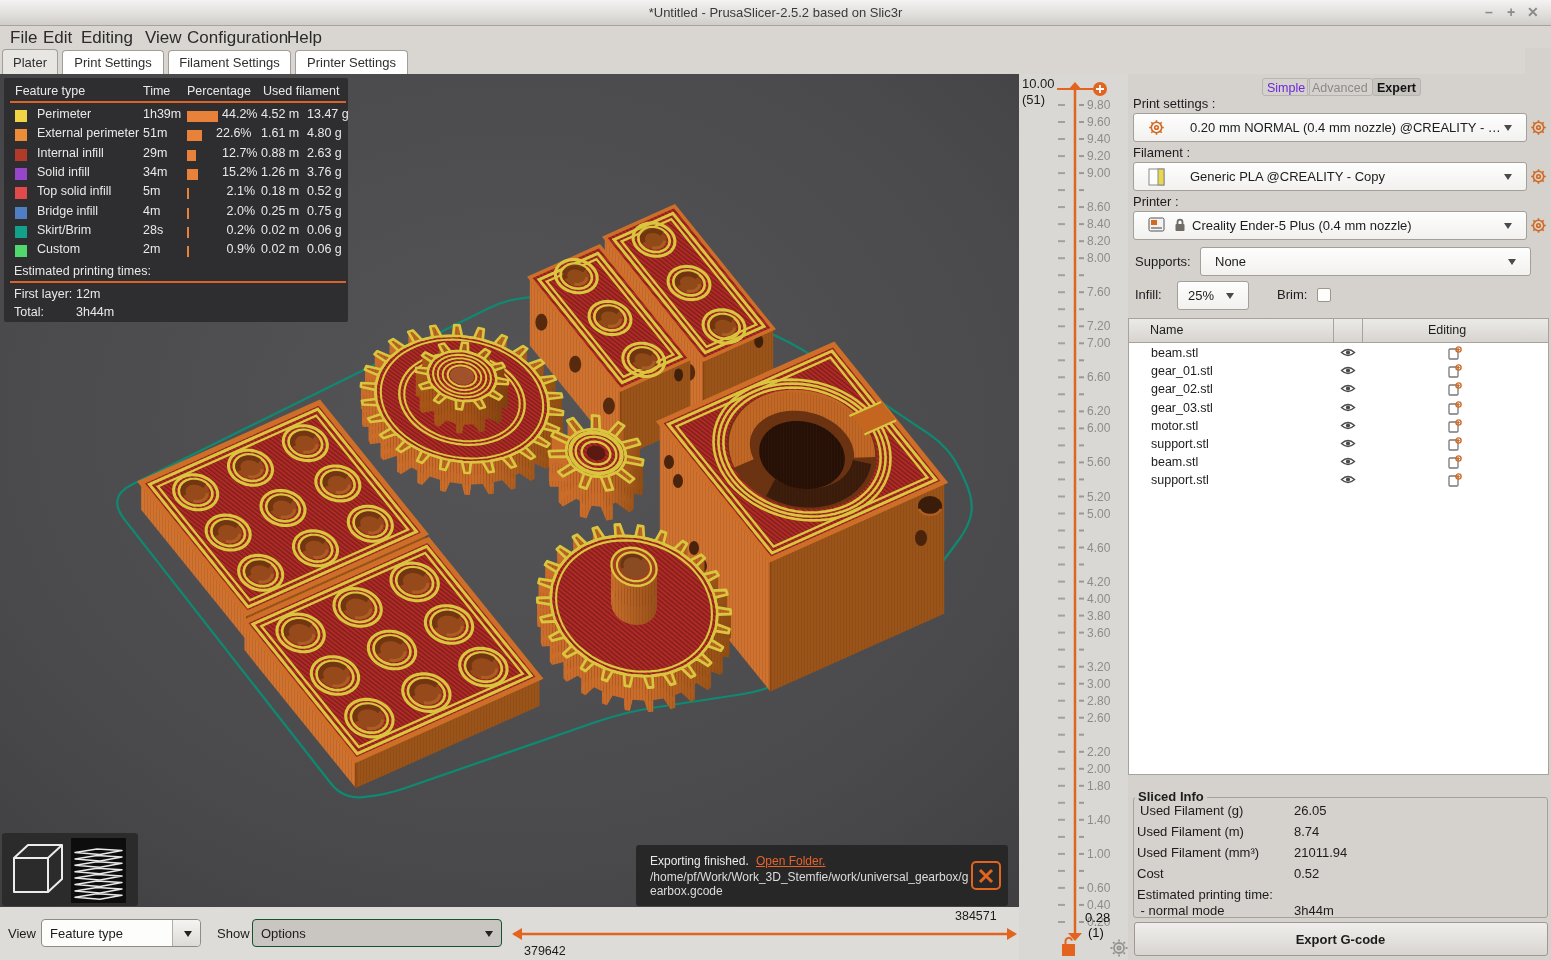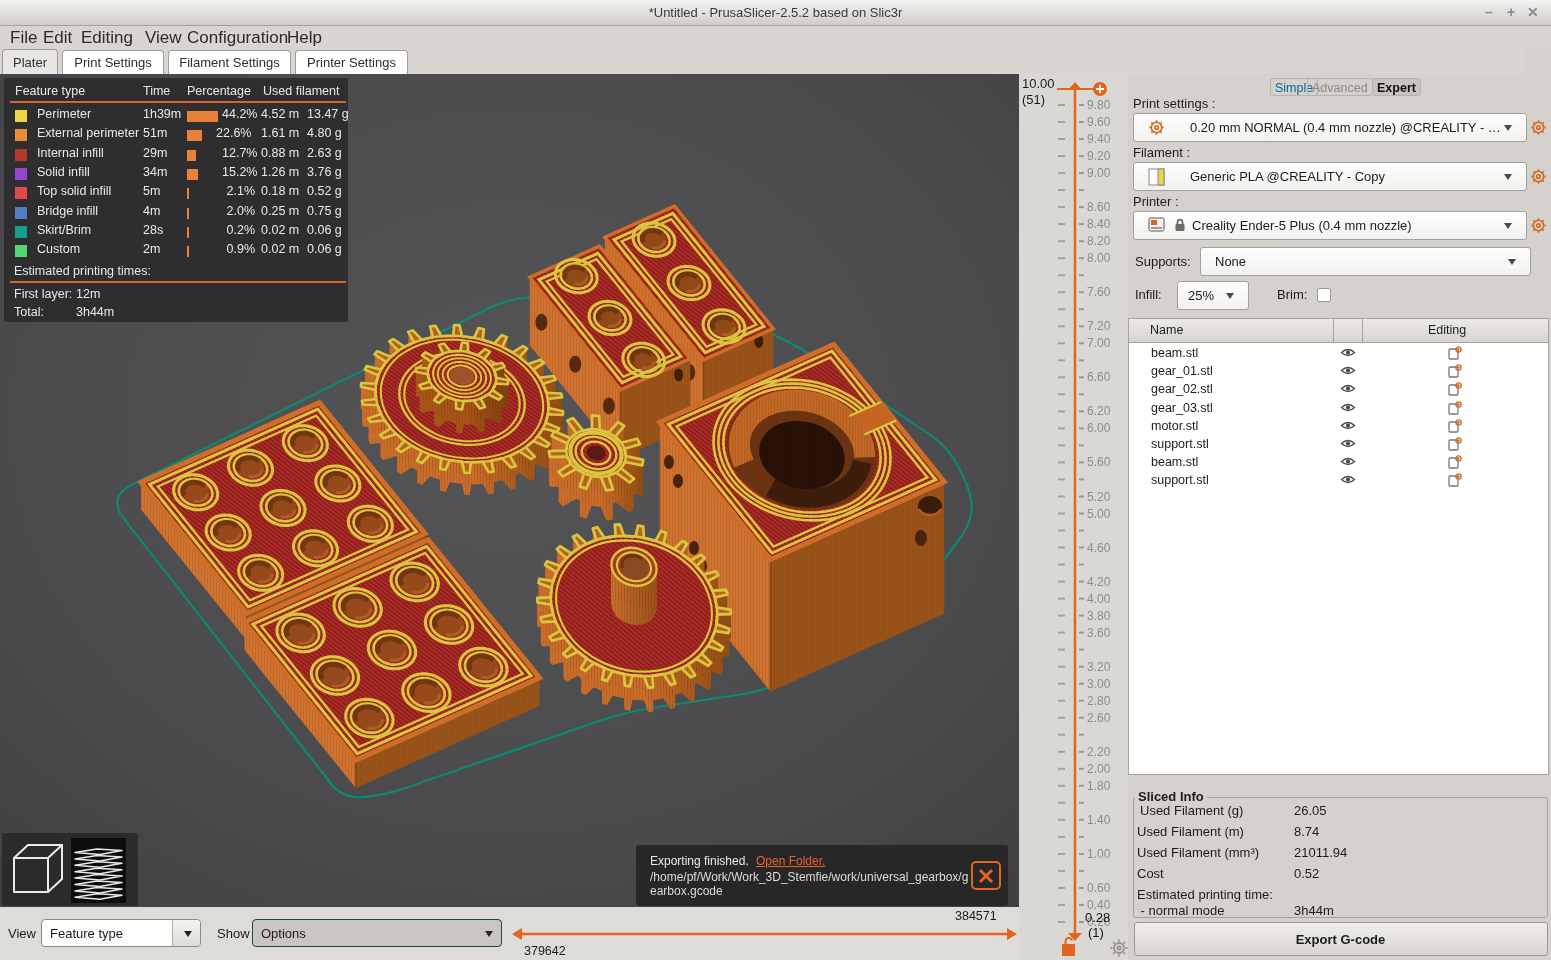--- a/index.html
+++ b/index.html
@@ -718,21 +718,21 @@
     </g>
     <g stroke="#97938e" fill="none" stroke-width="1.8">
       <circle cx="1119" cy="948" r="5"></circle>
       <circle cx="1119" cy="948" r="1.6"></circle>
       <path d="M1119 941.5v-2M1119 954.5v2M1112.5 948h-2M1125.5 948h2M1114.5 943.5l-1.4-1.4M1123.5 952.5l1.4 1.4M1114.5 952.5l-1.4 1.4M1123.5 943.5l1.4-1.4"></path>
     </g>
   </svg>
 <div class="ab" style="left:1085px;top:910px;font-size:13px;color:#111;z-index:3">0.28</div>
 <div class="ab" style="left:1088px;top:925px;font-size:13px;color:#111;z-index:3">(1)</div>
 <div class="rp">
-    <div class="ab" style="left:134px;top:3px;"><span class="modebtn" style="left:8px;color:#0369a1;position:relative">Simple</span></div>
+    <div class="ab" style="left:134px;top:3px;"><span class="modebtn" style="left:0;color:#6d28d9;position:relative">Simple</span></div>
     <div class="ab" style="left:179px;top:3px;"><span class="modebtn" style="left:0;color:#8a8a86;position:relative">Advanced</span></div>
     <div class="ab" style="left:244px;top:3px;"><span class="modebtn" style="left:0;color:#111;font-weight:bold;background:#c8c5c0;position:relative">Expert</span></div>
     <div class="ab" style="left:5px;top:22px;">Print settings :</div>
     <div class="combo" style="left:5px;top:39px;width:394px">
       <span style="position:absolute;left:14px;top:5px">
         <svg width="17" height="17" viewBox="0 0 17 17">
           <g stroke="#d26a22" fill="none" stroke-width="1.6">
             <circle cx="8.5" cy="8.5" r="5.2"></circle>
             <circle cx="8.5" cy="8.5" r="1.8"></circle>
             <path d="M8.5 1.2v2.4M8.5 13.4v2.4M1.2 8.5h2.4M13.4 8.5h2.4M3.3 3.3l1.7 1.7M12 12l1.7 1.7M3.3 13.7l1.7-1.7M12 5l1.7-1.7"></path>

